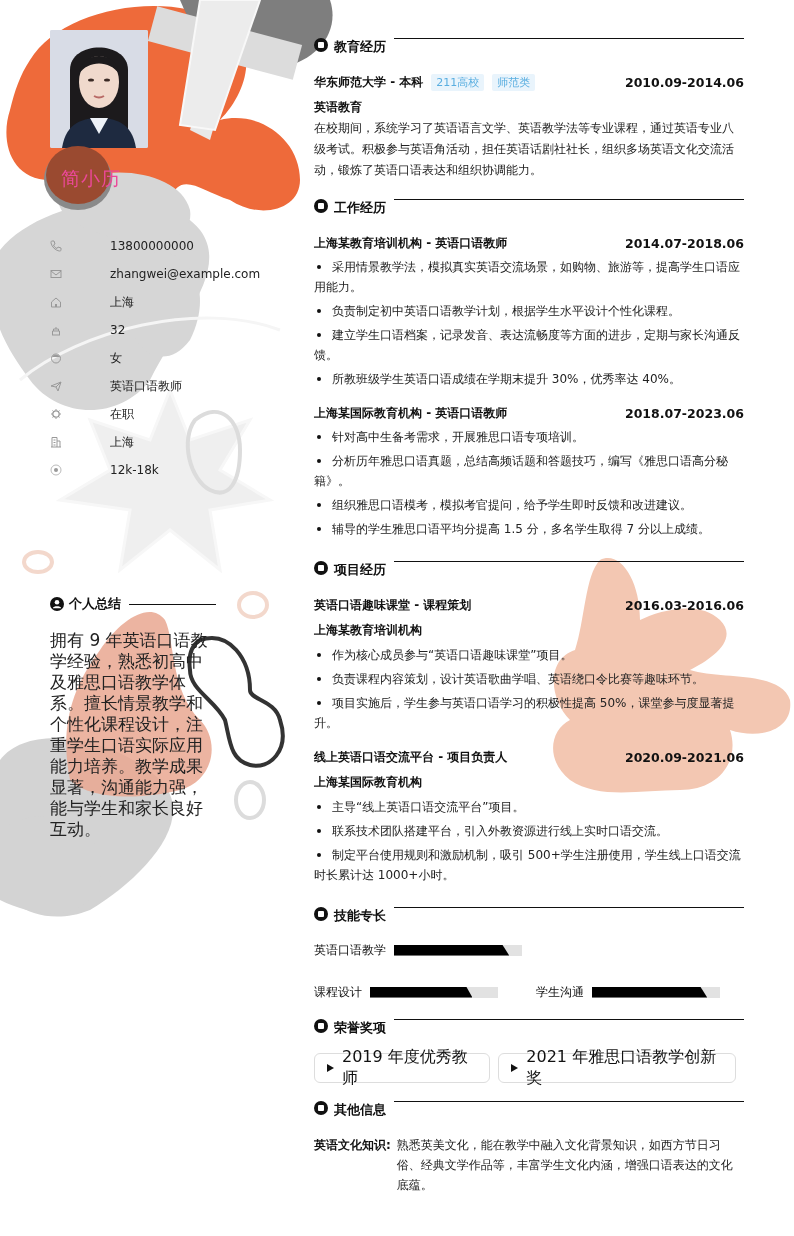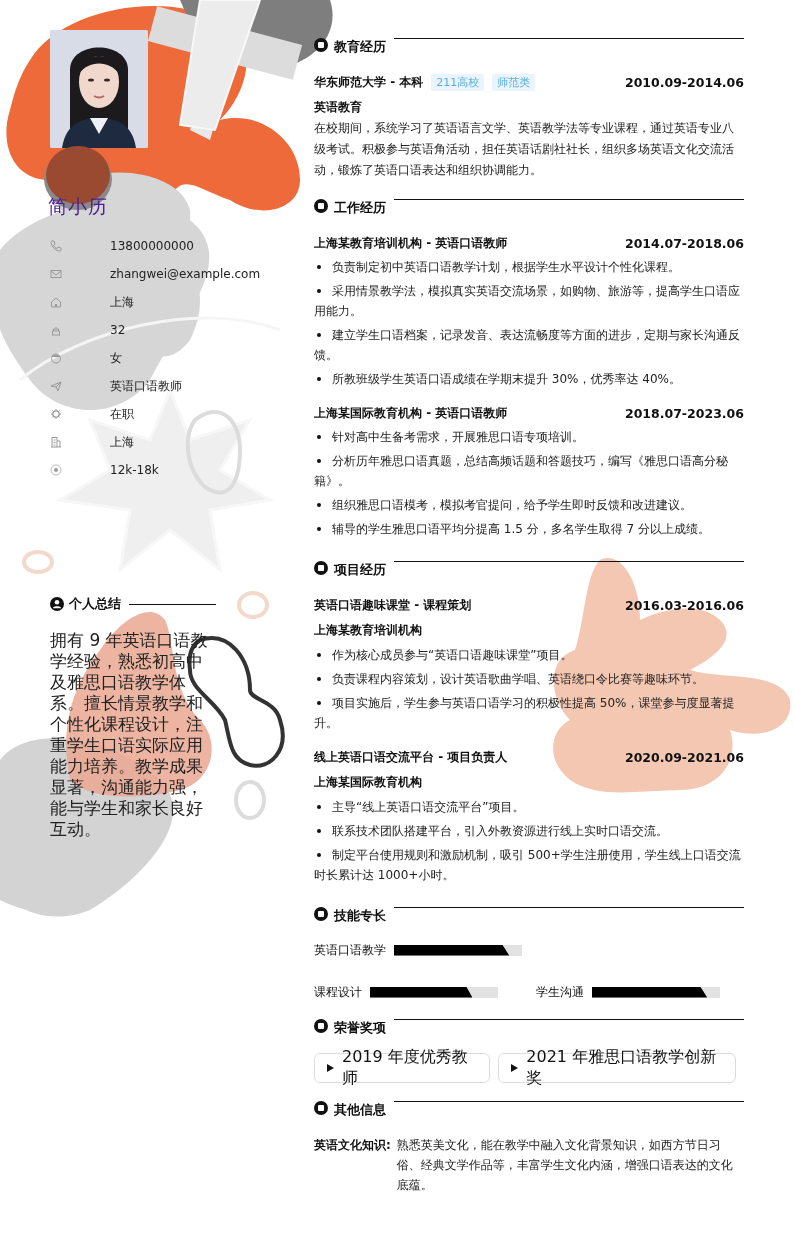--- a/index.html
+++ b/index.html
@@ -5,21 +5,21 @@
   * { box-sizing: border-box; margin: 0; padding: 0; }
   html, body { width: 794px; height: 1236px; overflow: hidden; background: #ffffff; }
   body { position: relative; font-family: "DejaVu Sans", "Liberation Sans", sans-serif; color: #1a1a1a; font-size: 12px; }
   .bg { position: absolute; left: 0; top: 0; width: 794px; height: 1236px; z-index: 0; }
   .layer { position: relative; z-index: 1; }
 
   
   .photo { position: absolute; left: 50px; top: 30px; width: 98px; height: 118px; background: #d8dce6; overflow: hidden; border-radius: 2px; }
   .name-badge { position: absolute; left: 44px; top: 148px; width: 68px; height: 62px; border-radius: 50%; background: #8a8a8a; }
   .name-badge-inner { position: absolute; left: 46px; top: 146px; width: 64px; height: 58px; border-radius: 50%; background: #9a4a30; }
-  .name { position: absolute; left: 46px; top: 166px; width: 64px; text-align: center; color: #4c1d95; font-size: 19px; letter-spacing: 1px; margin-top: 28px; }
+  .name { position: absolute; left: 59px; top: 166px; width: 64px; text-align: center; color: #ec4899; font-size: 19px; letter-spacing: 1px; }
 
   .contacts { position: absolute; left: 50px; top: 232px; }
   .contact { display: flex; align-items: center; height: 28px; font-size: 12px; color: #222; gap: 40px; }
   .contact .ic { width: 12px; height: 12px; margin-right: 8px; color: #999; display: inline-flex; align-items: center; justify-content: center; }
   .contact .ic svg { width: 12px; height: 12px; }
 
   .summary-head { position: absolute; left: 50px; top: 595px; display: flex; align-items: center; width: 166px; }
   .summary-head .hicon { width: 14px; height: 14px; border-radius: 50%; background: #111; margin-right: 5px; position: relative; }
   .summary-head .title { font-size: 13px; font-weight: bold; color: #111; margin-right: 8px; }
   .summary-head .line { flex: 1; height: 1px; background: #111; }
@@ -234,22 +234,22 @@
       <span class="title">工作经历</span>
       <span class="line"></span>
     </div>
 
     <div>
       <div class="row">
         <span class="l">上海某教育培训机构 - 英语口语教师</span>
         <span class="r">2014.07-2018.06</span>
       </div>
       <ul class="bul">
+        <li>采用情景教学法，模拟真实英语交流场景，如购物、旅游等，提高学生口语应用能力。</li>
         <li>负责制定初中英语口语教学计划，根据学生水平设计个性化课程。</li>
-        <li>采用情景教学法，模拟真实英语交流场景，如购物、旅游等，提高学生口语应用能力。</li>
         <li>建立学生口语档案，记录发音、表达流畅度等方面的进步，定期与家长沟通反馈。</li>
         <li>所教班级学生英语口语成绩在学期末提升 30%，优秀率达 40%。</li>
       </ul>
     </div>
 
     <div class="gap-s"></div>
 
     <div>
       <div class="row">
         <span class="l">上海某国际教育机构 - 英语口语教师</span>

